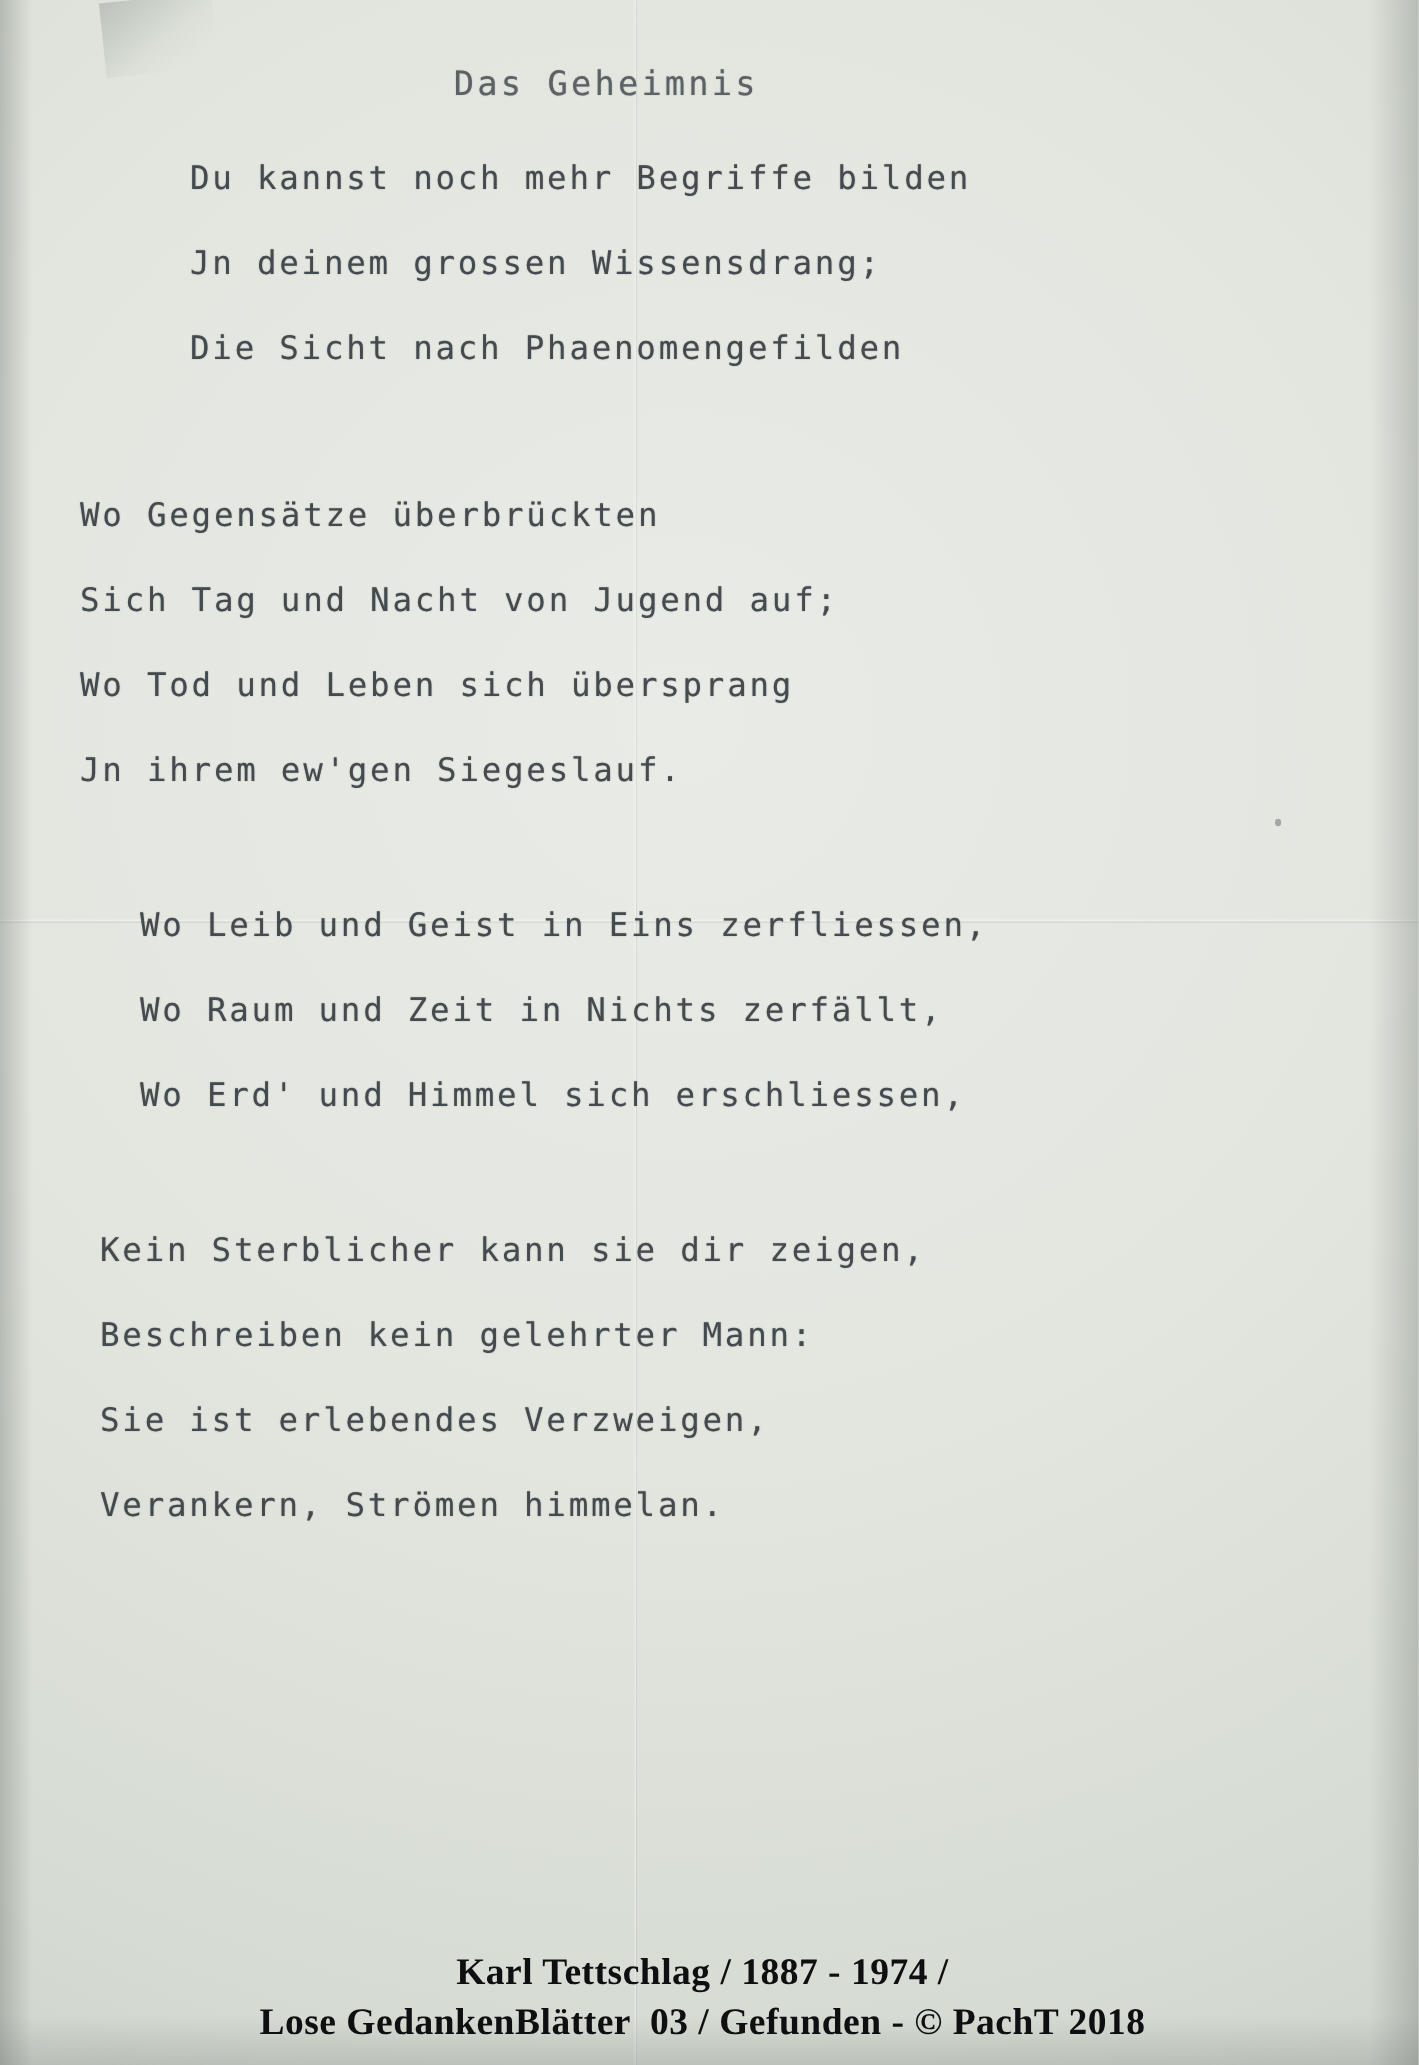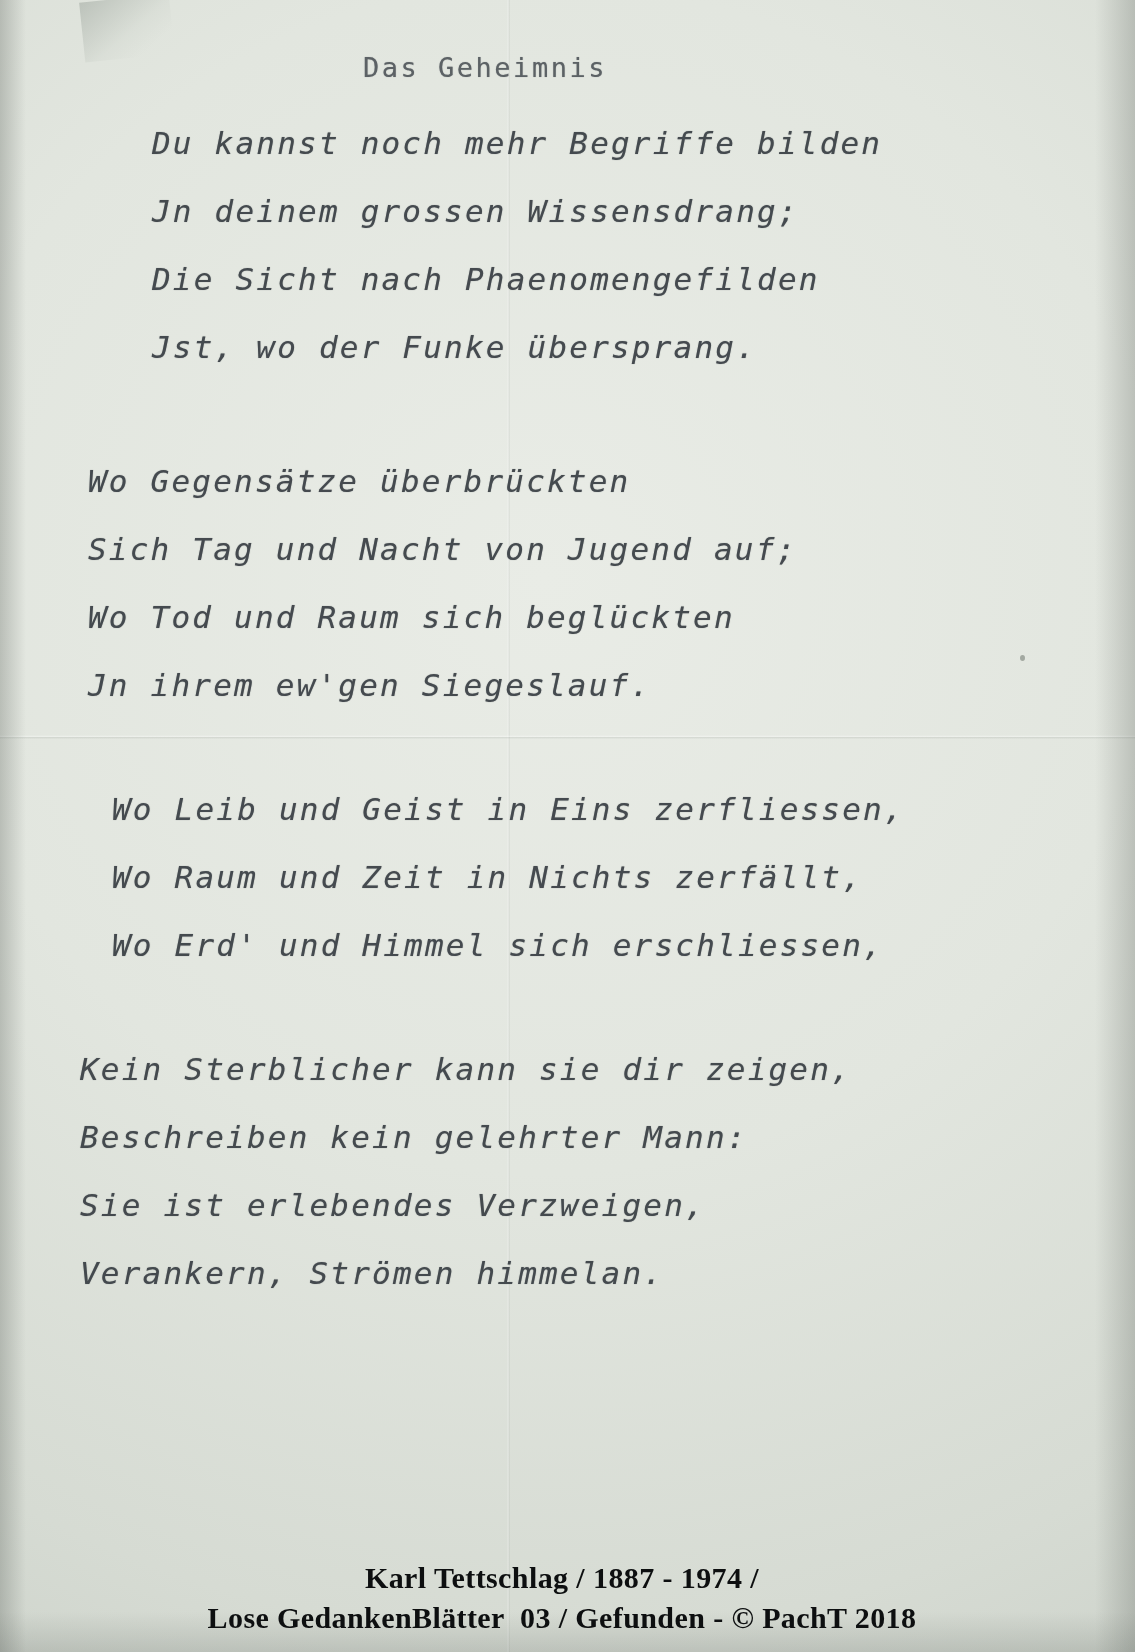--- a/index.html
+++ b/index.html
@@ -101,32 +101,31 @@
     margin-left: 22px;
     margin-bottom: 26px;
     text-shadow: 0 0 1px rgba(60,66,72,0.55);
   }
   .stanza {
     margin: 0 0 56px 0;
     padding-left: 148px;
   }
   .stanza:last-of-type { margin-bottom: 0; }
   .line {
-    font-size: 31px;
+    font-size: 26px;
     line-height: 68px;
     letter-spacing: 2.2px;
     color: #2f353b;
     opacity: .88;
     white-space: pre;
     text-shadow: 0 0 1.1px rgba(50,56,62,0.5);
-    font-style: italic;
   }
   
   .stanza-1 { padding-left: 152px; }
-  .stanza-2 { padding-left: 88px; margin-top: 66px; }
+  .stanza-2 { padding-left: 64px; margin-top: 66px; }
   .stanza-3 { padding-left: 112px; margin-top: 44px; }
   .stanza-4 { padding-left: 80px; margin-top: 48px; }
 
   
   #caption {
     position: absolute;
     left: 0;
     right: 11px;
     bottom: 14px;
     text-align: center;
@@ -153,27 +152,26 @@
   <div class="speck" style="top:655px; left:1020px;"></div>
 
   <div id="poem">
 
     <div class="poem-title">Das Geheimnis</div>
 
     <div class="stanza stanza-1">
       <div class="line">Du kannst noch mehr Begriffe bilden</div>
       <div class="line">Jn deinem grossen Wissensdrang;</div>
       <div class="line">Die Sicht nach Phaenomengefilden</div>
-      <div class="line">Jst, wo der Funke übersprang.</div>
     </div>
 
     <div class="stanza stanza-2">
       <div class="line">Wo Gegensätze überbrückten</div>
       <div class="line">Sich Tag und Nacht von Jugend auf;</div>
-      <div class="line">Wo Tod und Raum sich beglückten</div>
+      <div class="line">Wo Tod und Leben sich übersprang</div>
       <div class="line">Jn ihrem ew'gen Siegeslauf.</div>
     </div>
 
     <div class="stanza stanza-3">
       <div class="line">Wo Leib und Geist in Eins zerfliessen,</div>
       <div class="line">Wo Raum und Zeit in Nichts zerfällt,</div>
       <div class="line">Wo Erd' und Himmel sich erschliessen,</div>
     </div>
 
     <div class="stanza stanza-4">

